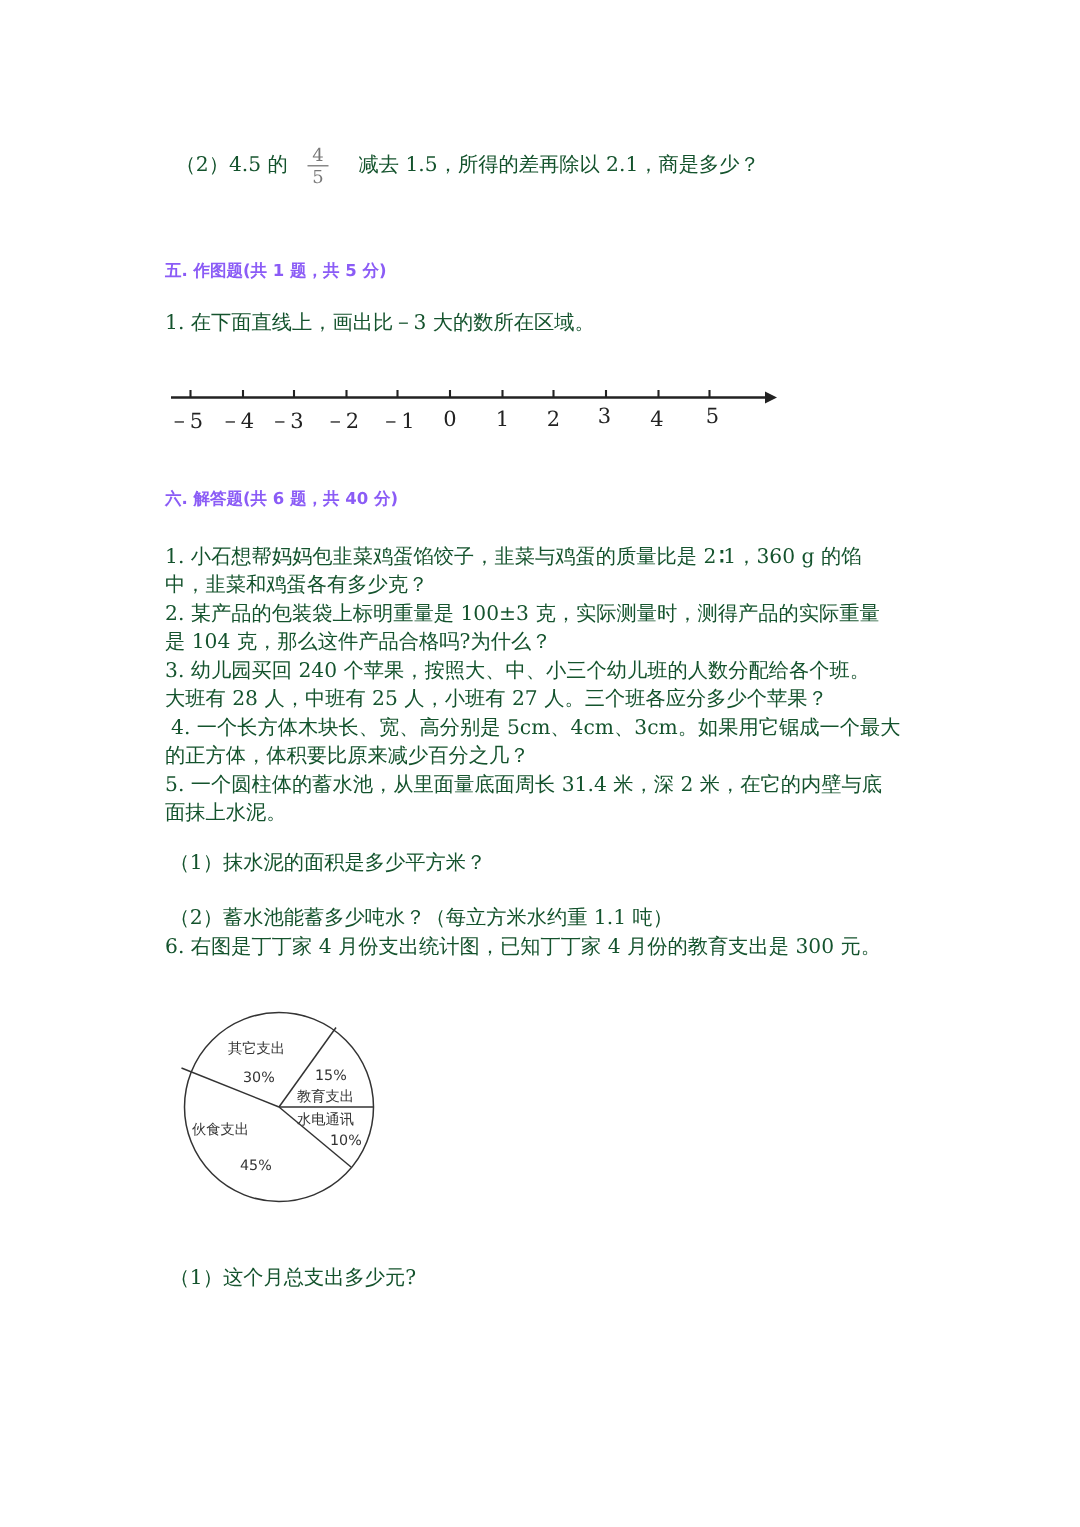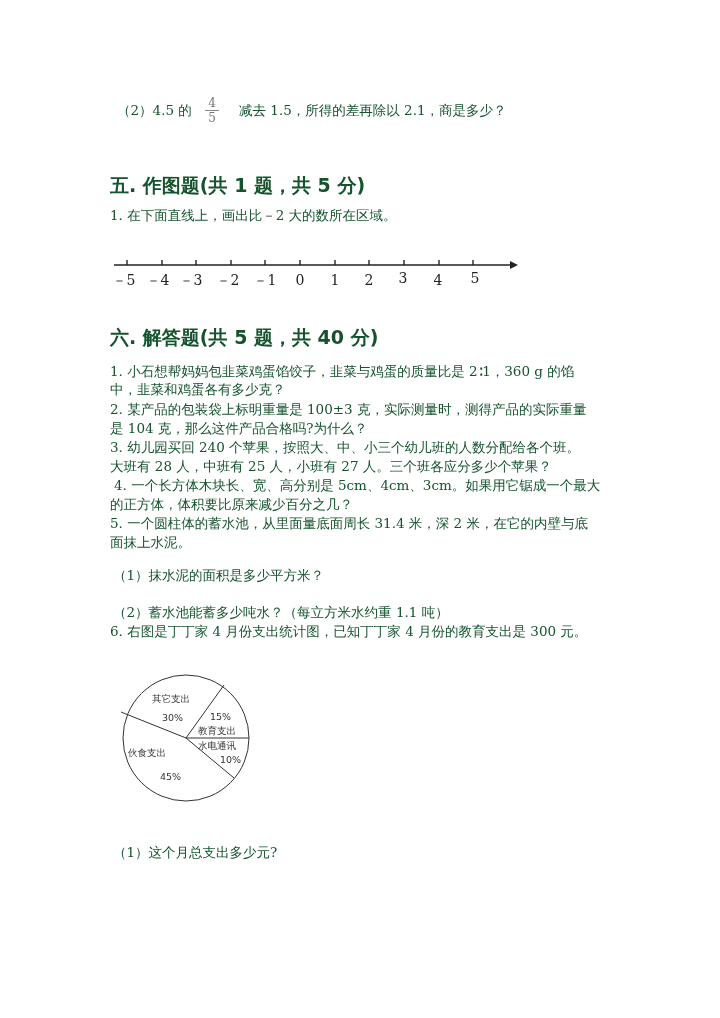--- a/index.html
+++ b/index.html
@@ -1,38 +1,38 @@
 <!DOCTYPE html>
 <html><head>
 <meta charset="utf-8">
 <style>
   html, body { margin: 0; padding: 0; background: #ffffff; }
   body { width: 720px; height: 1018px; position: relative; overflow: hidden;
          font-family: "DejaVu Serif", "Liberation Serif", serif; color: #2a2a2a; }
   .abs { position: absolute; white-space: nowrap; }
   .txt { font-size: 13.5px; line-height: 18px; color: #14532d; }
-  .head { font-family: "DejaVu Sans", "Liberation Sans", sans-serif; font-weight: bold; font-size: 19px; color: #14532d; }
+  .head { font-family: "DejaVu Sans", "Liberation Sans", sans-serif; font-weight: bold; font-size: 11px; color: #8b5cf6; }
   .frac { position: absolute; font-size: 12px; color: #777; text-align: center; width: 14px; line-height: 14px; }
   .frac .num { display: block; border-bottom: 1px solid #888; }
   .frac .den { display: block; }
   .nl-label { position: absolute; font-size: 14px; color: #222; transform: translateX(-50%); top: 272px; }
   .pie-label { font-family: "DejaVu Sans", "Liberation Sans", sans-serif; font-size: 9.5px; fill: #333; }
 </style>
 </head>
 <body>
 
 <div class="abs txt" style="left:117px;top:101px;">（2）4.5 的</div>
 <div class="frac" style="left:205px;top:96px;">
   <span class="num">4</span>
   <span class="den">5</span>
 </div>
 <div class="abs txt" style="left:239px;top:101px;">减去 1.5，所得的差再除以 2.1，商是多少？</div>
 
 <div class="abs head" style="left:110px;top:173px;">五. 作图题(共 1 题，共 5 分)</div>
-<div class="abs txt" style="left:110px;top:206px;">1. 在下面直线上，画出比－2 大的数所在区域。</div>
+<div class="abs txt" style="left:110px;top:206px;">1. 在下面直线上，画出比－3 大的数所在区域。</div>
 
 <svg class="abs" style="left:110px;top:255px;" width="420" height="20">
   <line x1="4" y1="10" x2="400" y2="10" stroke="#222" stroke-width="1.6"></line>
   <polygon points="400,6 408,10 400,14" fill="#222"></polygon>
   <g stroke="#222" stroke-width="1.4">
     <line x1="17" y1="5" x2="17" y2="10"></line>
     <line x1="52" y1="5" x2="52" y2="10"></line>
     <line x1="86" y1="5" x2="86" y2="10"></line>
     <line x1="121" y1="5" x2="121" y2="10"></line>
     <line x1="155" y1="5" x2="155" y2="10"></line>
@@ -49,21 +49,21 @@
 <div class="nl-label" style="left:191px;">－3</div>
 <div class="nl-label" style="left:228px;">－2</div>
 <div class="nl-label" style="left:265px;">－1</div>
 <div class="nl-label" style="left:300px;">0</div>
 <div class="nl-label" style="left:335px;">1</div>
 <div class="nl-label" style="left:369px;">2</div>
 <div class="nl-label" style="left:403px;top:270px;">3</div>
 <div class="nl-label" style="left:438px;">4</div>
 <div class="nl-label" style="left:475px;top:270px;">5</div>
 
-<div class="abs head" style="left:110px;top:325px;">六. 解答题(共 5 题，共 40 分)</div>
+<div class="abs head" style="left:110px;top:325px;">六. 解答题(共 6 题，共 40 分)</div>
 <div class="abs txt" style="left:110px;top:362px;">1. 小石想帮妈妈包韭菜鸡蛋馅饺子，韭菜与鸡蛋的质量比是 2∶1，360 g 的馅</div>
 <div class="abs txt" style="left:110px;top:381px;font-family:Liberation Serif, serif;">中，韭菜和鸡蛋各有多少克？</div>
 <div class="abs txt" style="left:110px;top:400px;">2. 某产品的包装袋上标明重量是 100±3 克，实际测量时，测得产品的实际重量</div>
 <div class="abs txt" style="left:110px;top:419px;">是 104 克，那么这件产品合格吗?为什么？</div>
 <div class="abs txt" style="left:110px;top:438px;">3. 幼儿园买回 240 个苹果，按照大、中、小三个幼儿班的人数分配给各个班。</div>
 <div class="abs txt" style="left:110px;top:457px;">大班有 28 人，中班有 25 人，小班有 27 人。三个班各应分多少个苹果？</div>
 <div class="abs txt" style="left:114px;top:476px;">4. 一个长方体木块长、宽、高分别是 5cm、4cm、3cm。如果用它锯成一个最大</div>
 <div class="abs txt" style="left:110px;top:495px;">的正方体，体积要比原来减少百分之几？</div>
 <div class="abs txt" style="left:110px;top:514px;">5. 一个圆柱体的蓄水池，从里面量底面周长 31.4 米，深 2 米，在它的内壁与底</div>
 <div class="abs txt" style="left:110px;top:533px;">面抹上水泥。</div>

